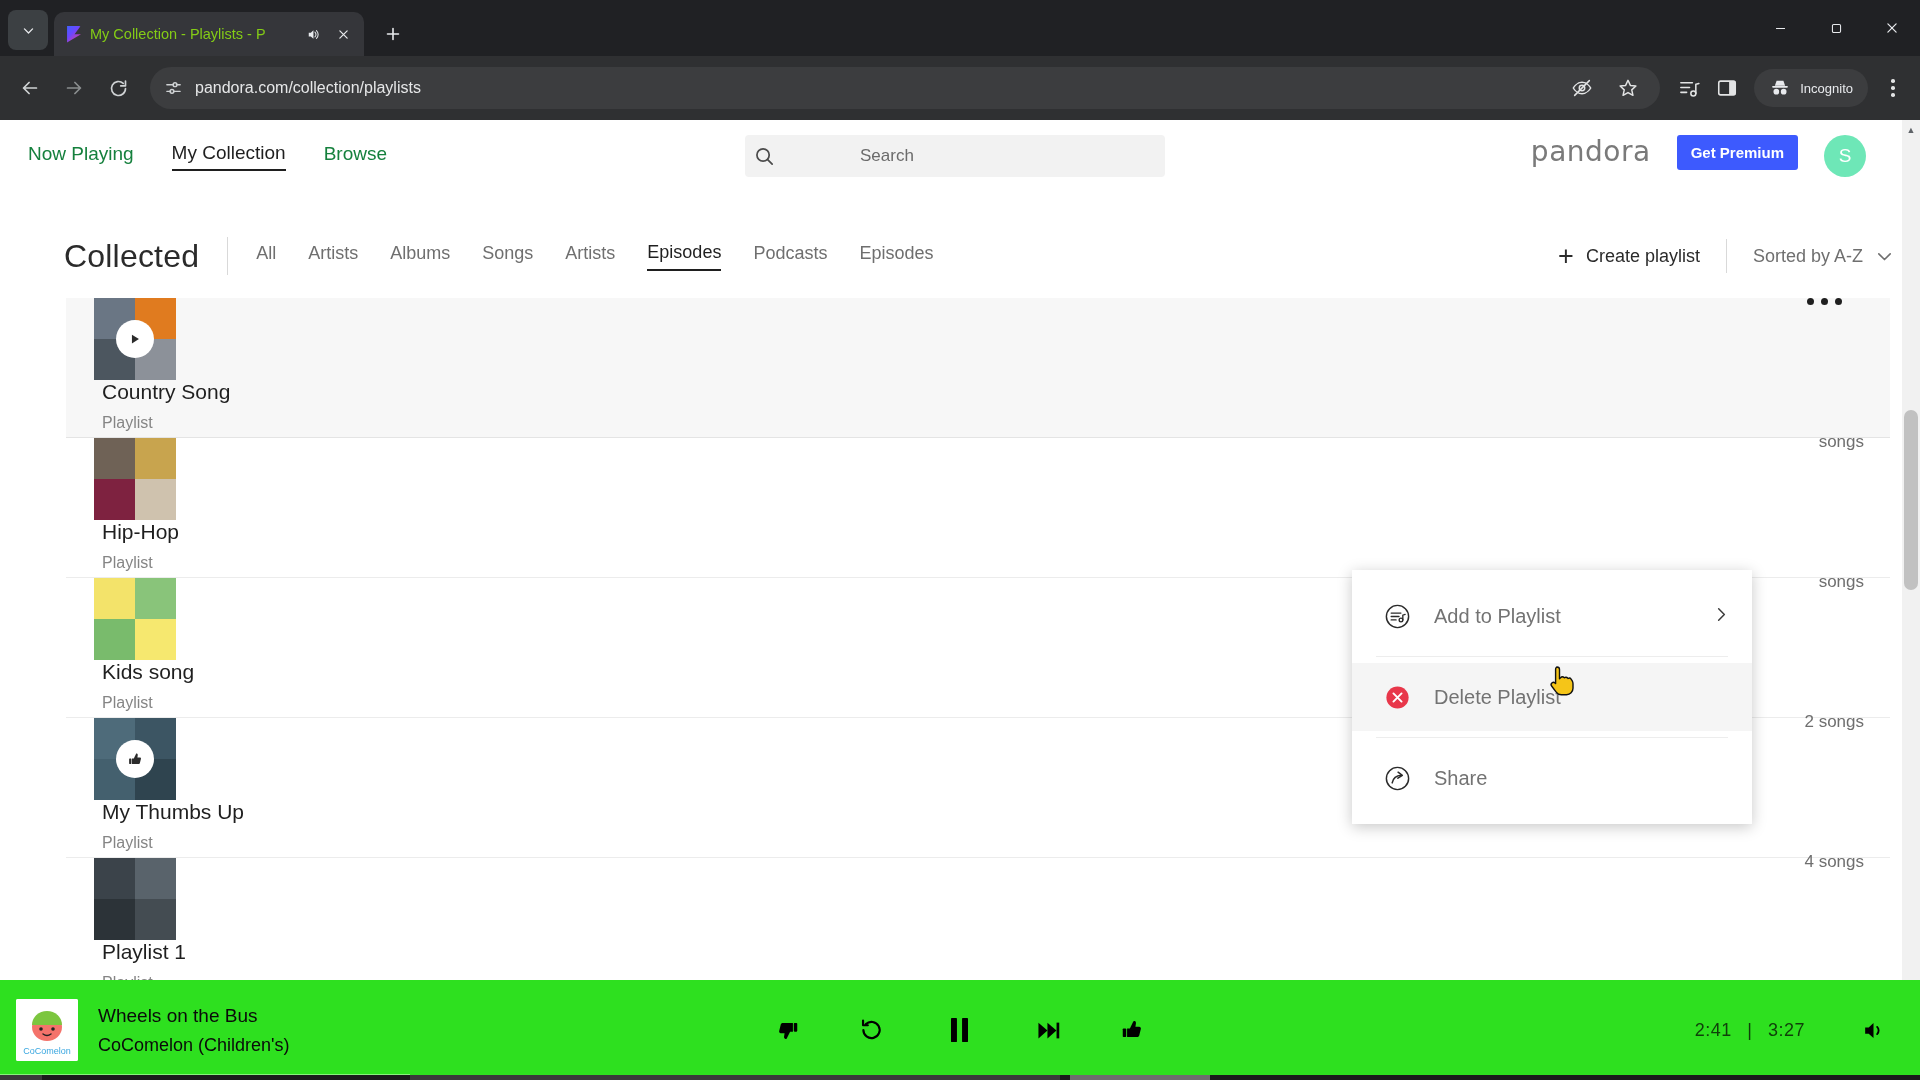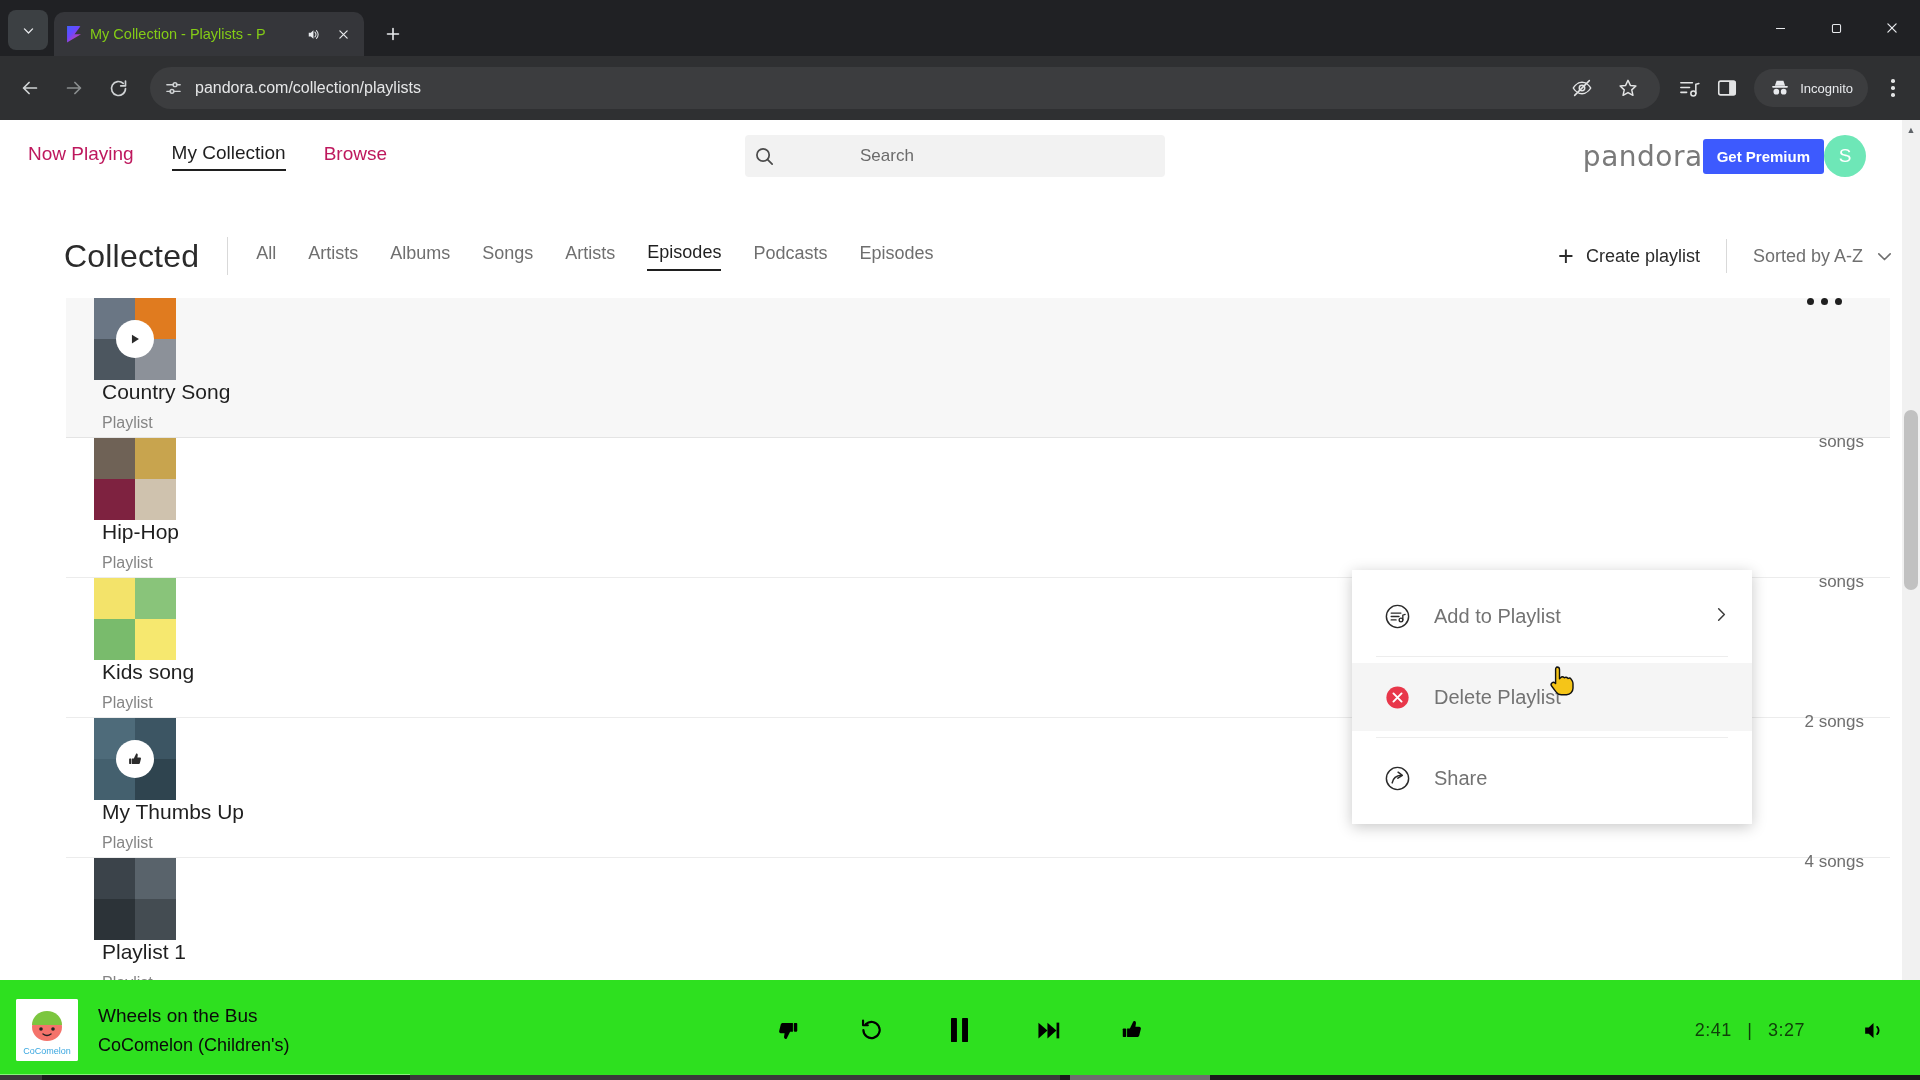--- a/index.html
+++ b/index.html
@@ -84,35 +84,35 @@
   .page-scroll-thumb {
     position:absolute; right:2px; top:290px; width:14px; height:180px; background:#c1c1c1; border-radius:7px;
   }
   .scroll-arrow { position:absolute; right:3px; width:12px; height:12px; color:#5f6368; font-size:9px;
                   display:flex; align-items:center; justify-content:center; }
 
   .pandora-header {
     height: 72px; display:flex; align-items:center; padding: 0 24px; background:#fff; position:relative;
   }
   .nav-links { display:flex; align-items:center; gap: 38px; margin-left: 4px; }
-  .nav-link { font-size: 19px; color:#be185d; padding-bottom: 5px; }
+  .nav-link { font-size: 19px; color:#15803d; padding-bottom: 5px; }
   .nav-link.active { color:#1f1f1f; border-bottom: 2px solid #1f1f1f; font-weight: 400; }
 
   .search-wrap {
     position:absolute; left: 745px; width: 420px; height: 42px; background:#f2f2f2; border-radius: 4px;
     display:flex; align-items:center;
   }
   .search-icon { width: 44px; display:flex; align-items:center; justify-content:center; color:#4b4b4b; }
   .search-input {
     border:0; background:transparent; outline:none; font-family:inherit; font-size: 17px;
     color:#555; width: 100%; text-align:left; padding-left: 76px;
   }
   .search-input::placeholder { color:#6b6b6b; }
 
-  .header-right { margin-left:auto; display:flex; align-items:center; padding-right: 30px; }
+  .header-right { margin-left:auto; display:flex; align-items:flex-start; gap: 26px; padding-right: 30px; }
   .pandora-word {
     font-size: 28px; color:#7a7a7a; letter-spacing: .5px; font-family:"DejaVu Sans", sans-serif; font-weight:400;
   }
   .btn-premium {
     background:#3d5afe; color:#fff; font-size: 15px; font-weight: 700; border:0; border-radius:3px;
     padding: 9px 14px; cursor:pointer; font-family:inherit;
   }
   .avatar {
     width: 42px; height: 42px; border-radius:50%; background:#6ee7b7; color:#fff;
     display:flex; align-items:center; justify-content:center; font-size: 19px;

